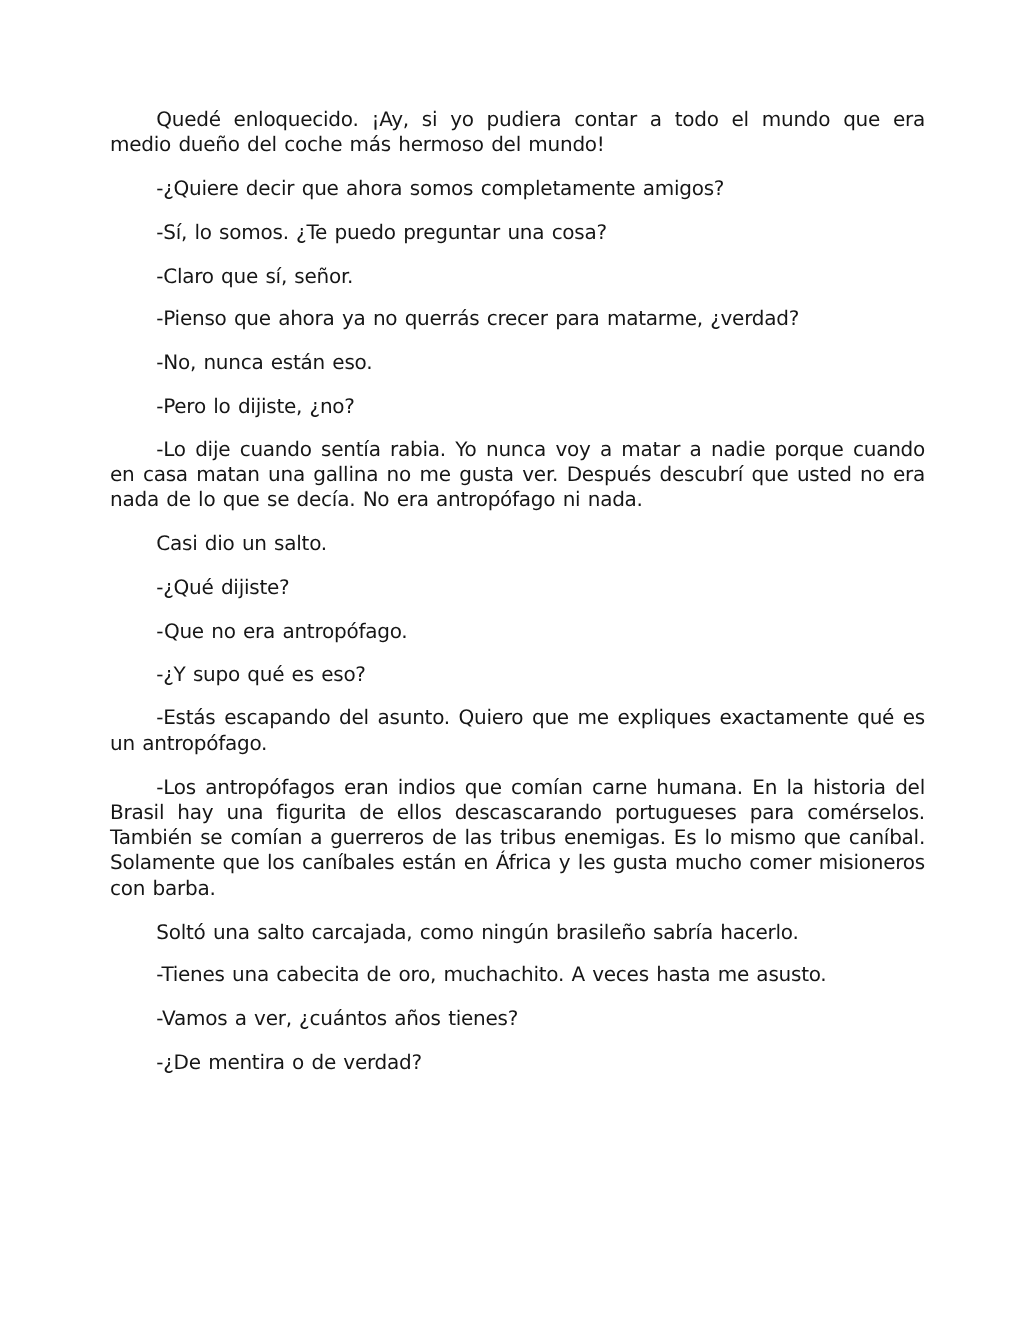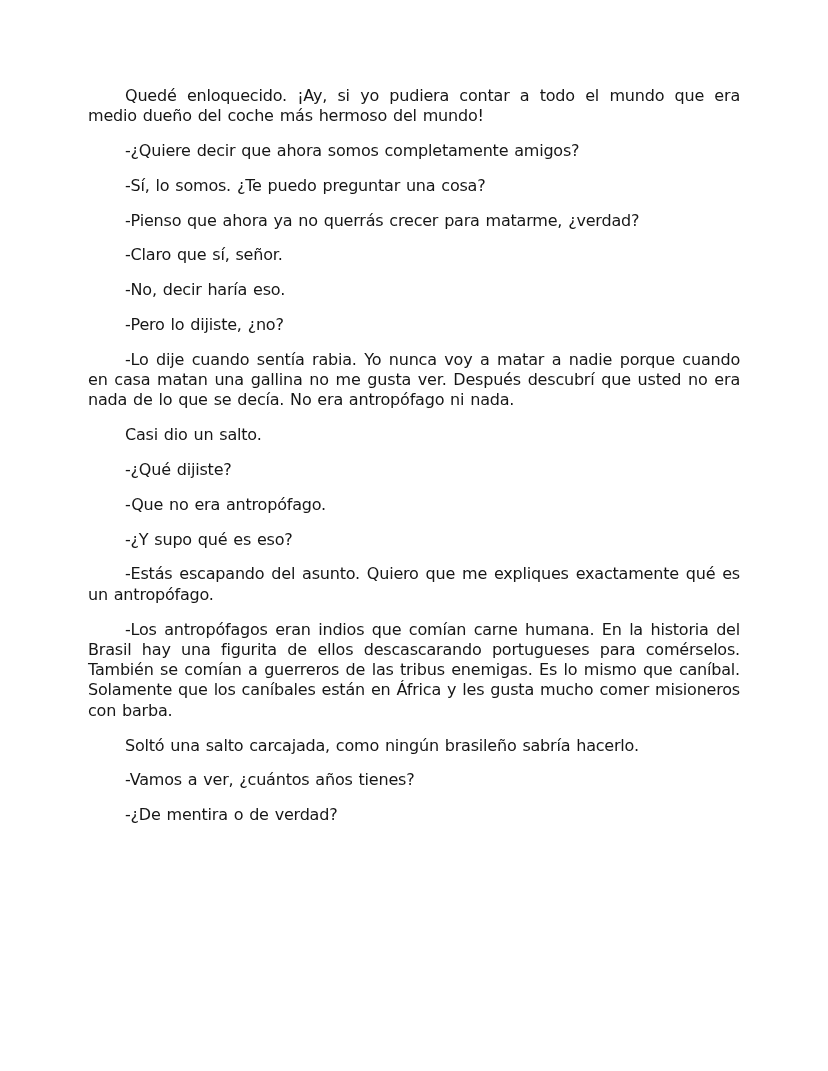--- a/index.html
+++ b/index.html
@@ -28,27 +28,28 @@
     word-spacing: 1px;
   }
 </style>
 </head>
 <body>
 
 <main class="page">
   <p>Quedé enloquecido. ¡Ay, si yo pudiera contar a todo el mundo que era medio dueño del coche más hermoso del mundo!</p>
   <p>-¿Quiere decir que ahora somos completamente amigos?</p>
   <p>-Sí, lo somos. ¿Te puedo preguntar una cosa?</p>
+  <p>-Claro que sí, señor.</p>
   <p>-Pienso que ahora ya no querrás crecer para matarme, ¿verdad?</p>
-  <p>-Claro que sí, señor.</p>
-  <p>-No, decir haría eso.</p>
+  <p>-No, nunca están eso.</p>
   <p>-Pero lo dijiste, ¿no?</p>
   <p>-Lo dije cuando sentía rabia. Yo nunca voy a matar a nadie porque cuando en casa matan una gallina no me gusta ver. Después descubrí que usted no era nada de lo que se decía. No era antropófago ni nada.</p>
   <p>Casi dio un salto.</p>
   <p>-¿Qué dijiste?</p>
   <p>-Que no era antropófago.</p>
   <p>-¿Y supo qué es eso?</p>
   <p>-Estás escapando del asunto. Quiero que me expliques exactamente qué es un antropófago.</p>
   <p>-Los antropófagos eran indios que comían carne humana. En la historia del Brasil hay una figurita de ellos descascarando portugueses para comérselos. También se comían a guerreros de las tribus enemigas. Es lo mismo que caníbal. Solamente que los caníbales están en África y les gusta mucho comer misioneros con barba.</p>
   <p>Soltó una salto carcajada, como ningún brasileño sabría hacerlo.</p>
+  <p>-Tienes una cabecita de oro, muchachito. A veces hasta me asusto.</p>
   <p>-Vamos a ver, ¿cuántos años tienes?</p>
   <p>-¿De mentira o de verdad?</p>
 </main>
 
 </body></html>

